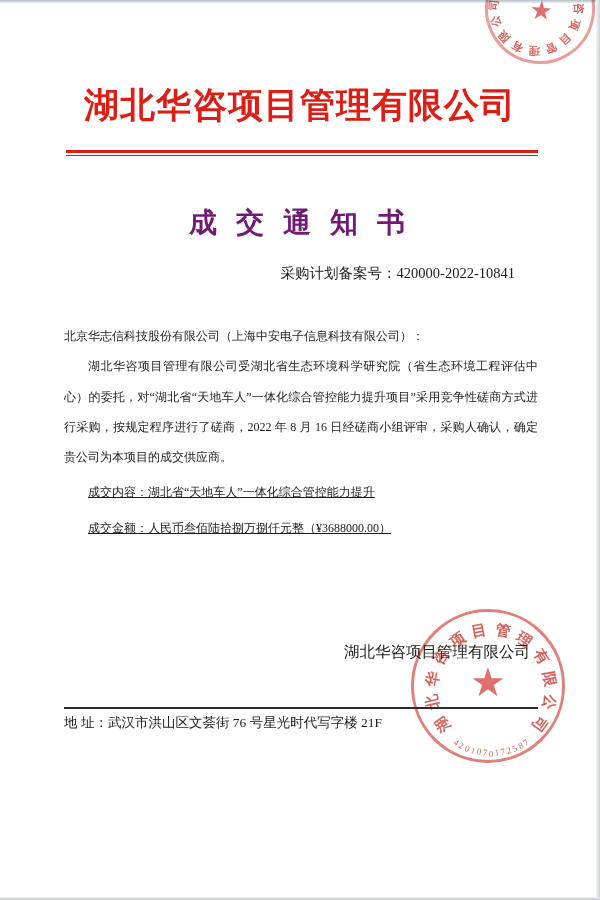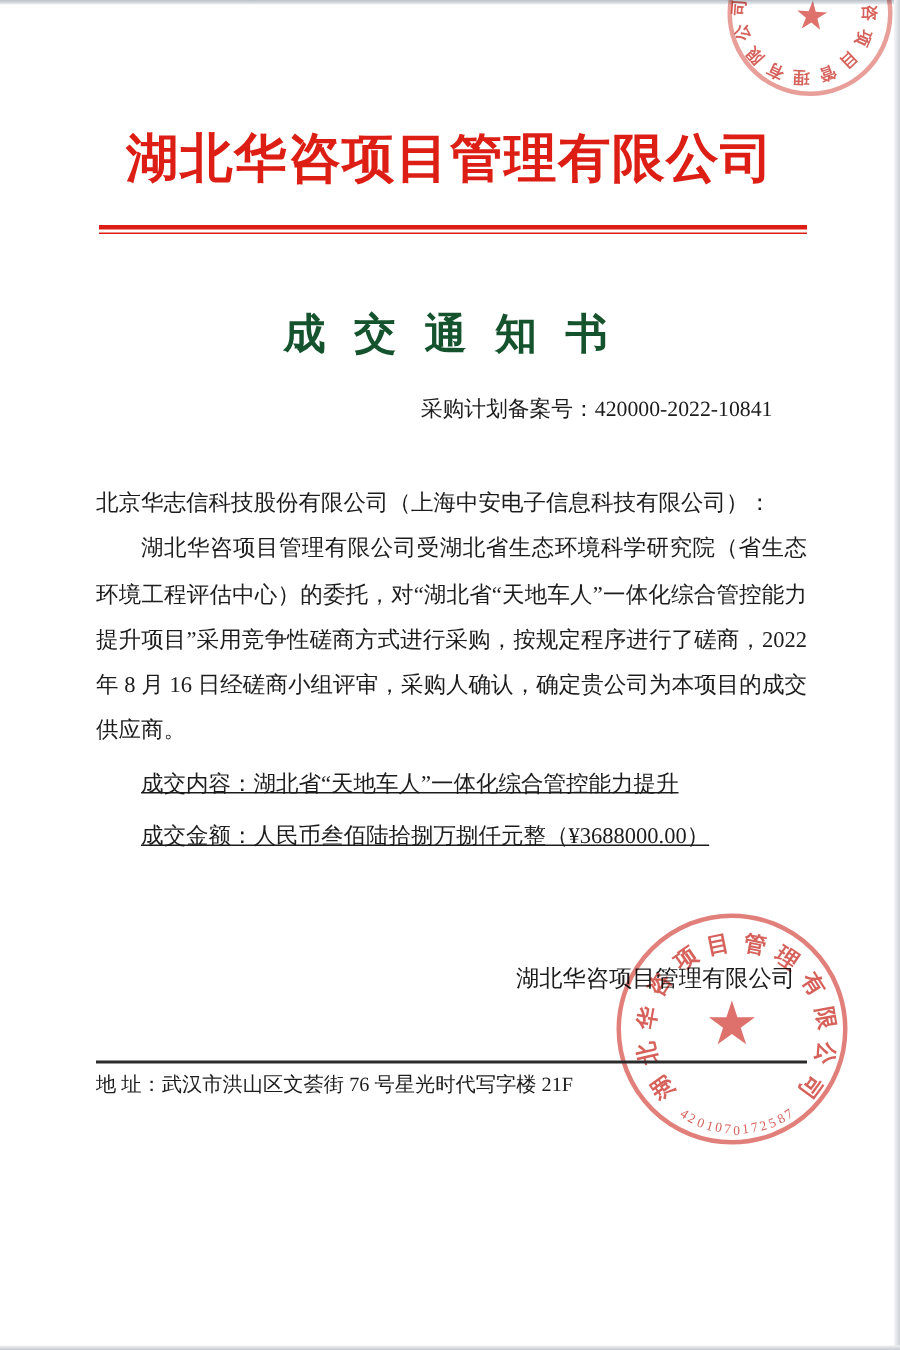--- a/index.html
+++ b/index.html
@@ -21,29 +21,29 @@
   .header-company{
     position:absolute;top:82px;left:0;width:100%;text-align:center;
     font-size:35px;font-weight:bold;color:var(--red);letter-spacing:1px;white-space:nowrap;
   }
   .header-rule{position:absolute;top:150px;left:66px;width:472px;}
   .rule-thick{height:3px;background:var(--red);}
   .rule-thin{height:1px;background:var(--red);margin-top:2px;}
 
   .doc-title{
     position:absolute;top:204px;left:0;width:100%;text-align:center;
-    font-size:28px;font-weight:bold;color:#14532d;letter-spacing:6px;white-space:nowrap;font-family:Liberation Serif, serif;
+    font-size:28px;font-weight:bold;color:#701a75;letter-spacing:6px;white-space:nowrap;font-family:Liberation Serif, serif;
   }
 
   .meta-block{position:absolute;top:262px;right:85px;text-align:right;font-size:14.5px;}
   .meta-line{line-height:22px;margin-bottom:11px;white-space:nowrap;}
 
   .body-block{
     position:absolute;top:321px;left:64px;width:474px;
-    font-size:15px;line-height:30.3px;text-align:justify;
+    font-size:12px;line-height:30.3px;text-align:justify;
   }
   .body-block p{margin:0;}
   .indent{text-indent:2em;}
   .gap{margin-top:5px !important;text-decoration:underline;}
 
   .sign-company{position:absolute;top:642px;right:70px;font-size:15.5px;white-space:nowrap;}
   .sign-date{position:absolute;top:676px;right:88px;font-size:15.5px;white-space:nowrap;}
 
   .footer-rule{position:absolute;top:707px;left:64px;width:474px;height:2px;background:#2b2b2b;}
   .footer-text{position:absolute;top:712px;left:64px;font-size:13.5px;line-height:22px;}

